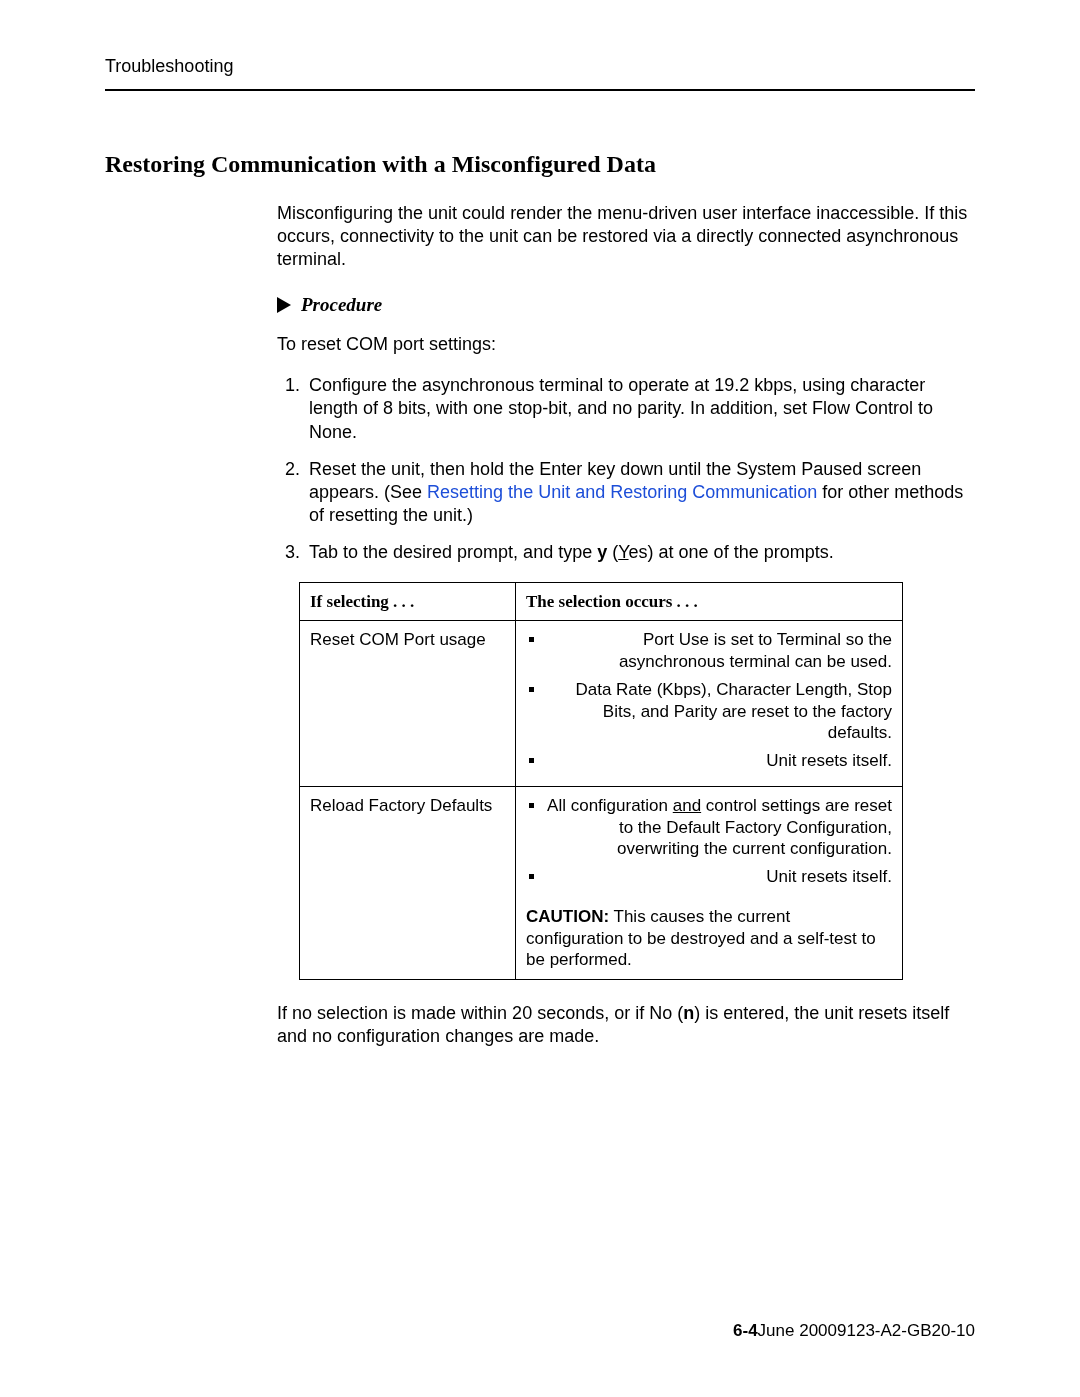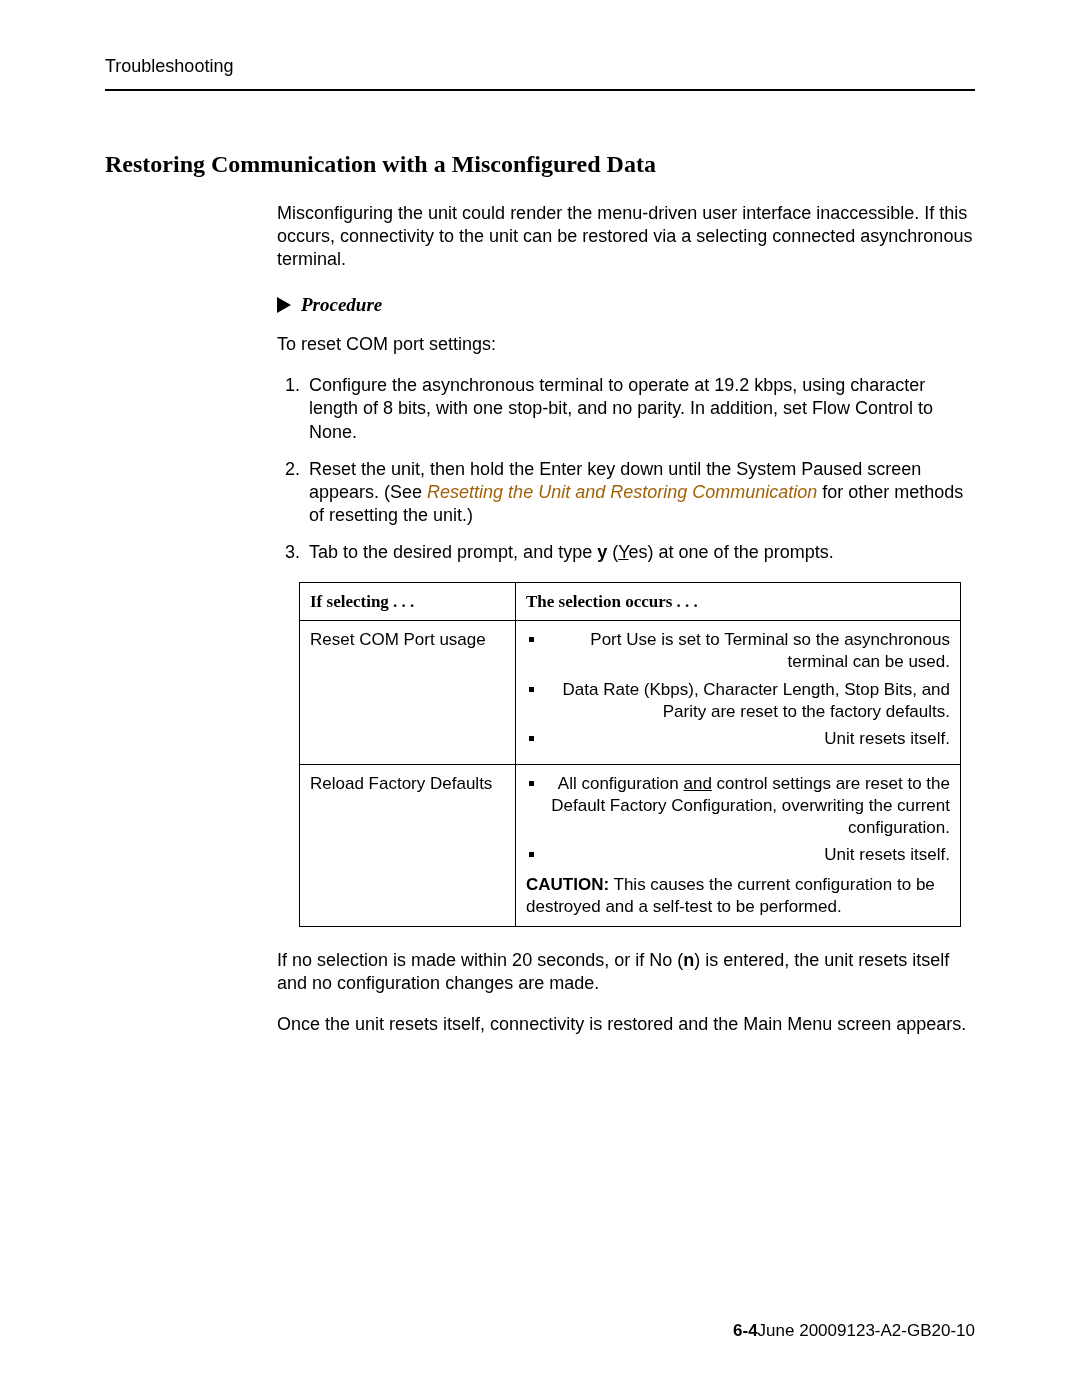--- a/index.html
+++ b/index.html
@@ -59,26 +59,26 @@
     font-size: 19px;
   }
   ol.steps {
     margin: 0 0 18px 0;
     padding-left: 28px;
   }
   ol.steps > li {
     margin-bottom: 14px;
     padding-left: 4px;
   }
-  .link { color: #a16207; font-style: italic; }
+  .link { color: #1d4ed8; }
   .underline { text-decoration: underline; }
   .bold { font-weight: bold; }
   table.sel-table {
     border-collapse: collapse;
-    width: 662px;
+    width: 604px;
     margin: 6px 0 22px 22px;
     font-size: 17px;
   }
   table.sel-table th, table.sel-table td {
     border: 1px solid #000;
     vertical-align: top;
     padding: 8px 10px;
     text-align: left;
   }
   table.sel-table th {
@@ -88,21 +88,21 @@
   }
   table.sel-table th:first-child,
   table.sel-table td:first-child { width: 195px; }
   ul.square {
     list-style-type: square;
     margin: 0;
     padding-left: 20px;
     text-align: right;
   }
   ul.square li { margin-bottom: 6px; }
-  .caution-line { margin-top: 8px; }
+  .caution-line { margin-top: 18px; }
   .footer {
     position: absolute;
     left: 105px; right: 105px;
     bottom: 56px;
     display: flex;
     justify-content: flex-end;
     font-size: 17px;
   }
   .footer .pn { font-weight: bold; }
 </style>
@@ -110,21 +110,21 @@
 <body>
 
 <div class="page">
 
   <div class="running-header">Troubleshooting</div>
   <hr class="header-rule">
 
   <h2 class="section-title">Restoring Communication with a Misconfigured Data</h2>
 
   <div class="body-block">
-    <p>Misconfiguring the unit could render the menu-driven user interface inaccessible. If this occurs, connectivity to the unit can be restored via a selecting connected asynchronous terminal.</p>
+    <p>Misconfiguring the unit could render the menu-driven user interface inaccessible. If this occurs, connectivity to the unit can be restored via a directly connected asynchronous terminal.</p>
 
     <div class="procedure-line">
       <span class="tri-icon"></span>
       <span class="procedure-label">Procedure</span>
     </div>
 
     <p>To reset COM port settings:</p>
 
     <ol class="steps">
       <li>Configure the asynchronous terminal to operate at 19.2 kbps, using character length of 8 bits, with one stop-bit, and no parity. In addition, set Flow Control to None.</li>
@@ -167,21 +167,20 @@
               <span class="bold">CAUTION:</span><span> This causes the current configuration to be destroyed and a self-test to be performed.</span>
             </div>
           </td>
         </tr>
       </tbody>
     </table>
 
     <p>
       <span>If no selection is made within 20 seconds, or if No (</span><span class="bold">n</span><span>) is entered, the unit resets itself and no configuration changes are made.</span>
     </p>
-    <p>Once the unit resets itself, connectivity is restored and the Main Menu screen appears.</p>
   </div>
 
   <div class="footer">
     <span class="pn">6-4</span>
     <span>June 2000</span>
     <span>9123-A2-GB20-10</span>
   </div>
 
 </div>
 

